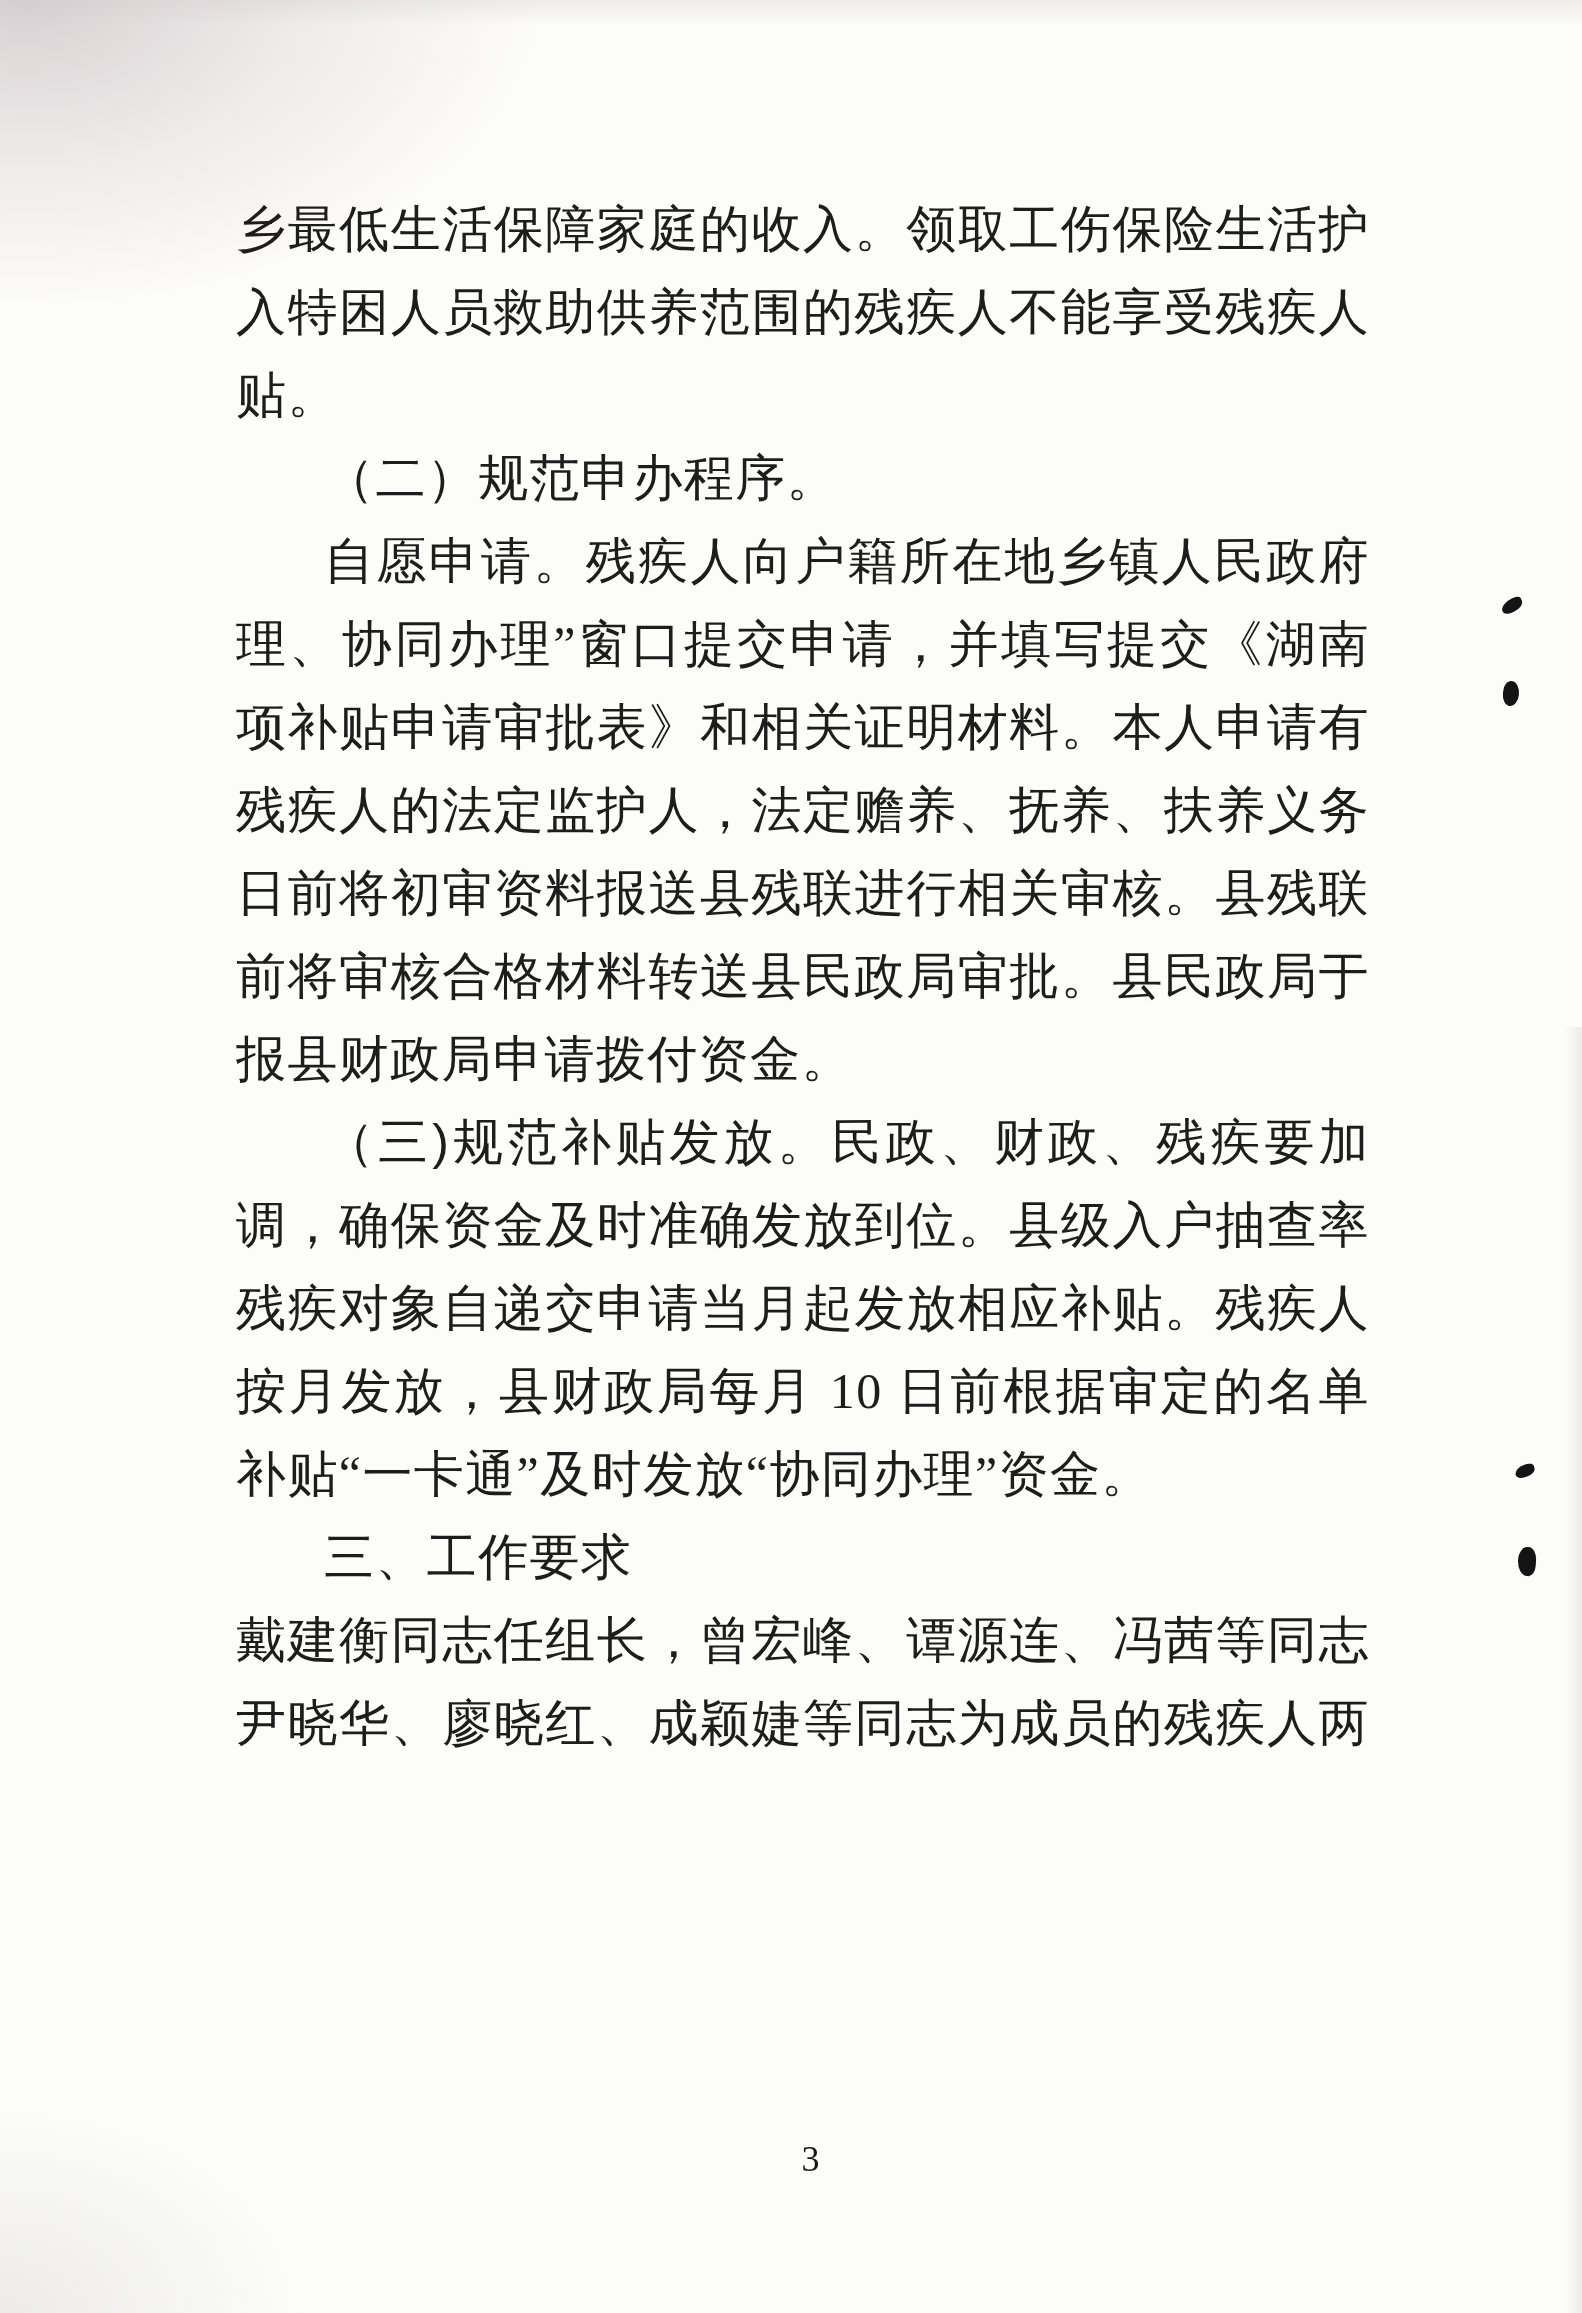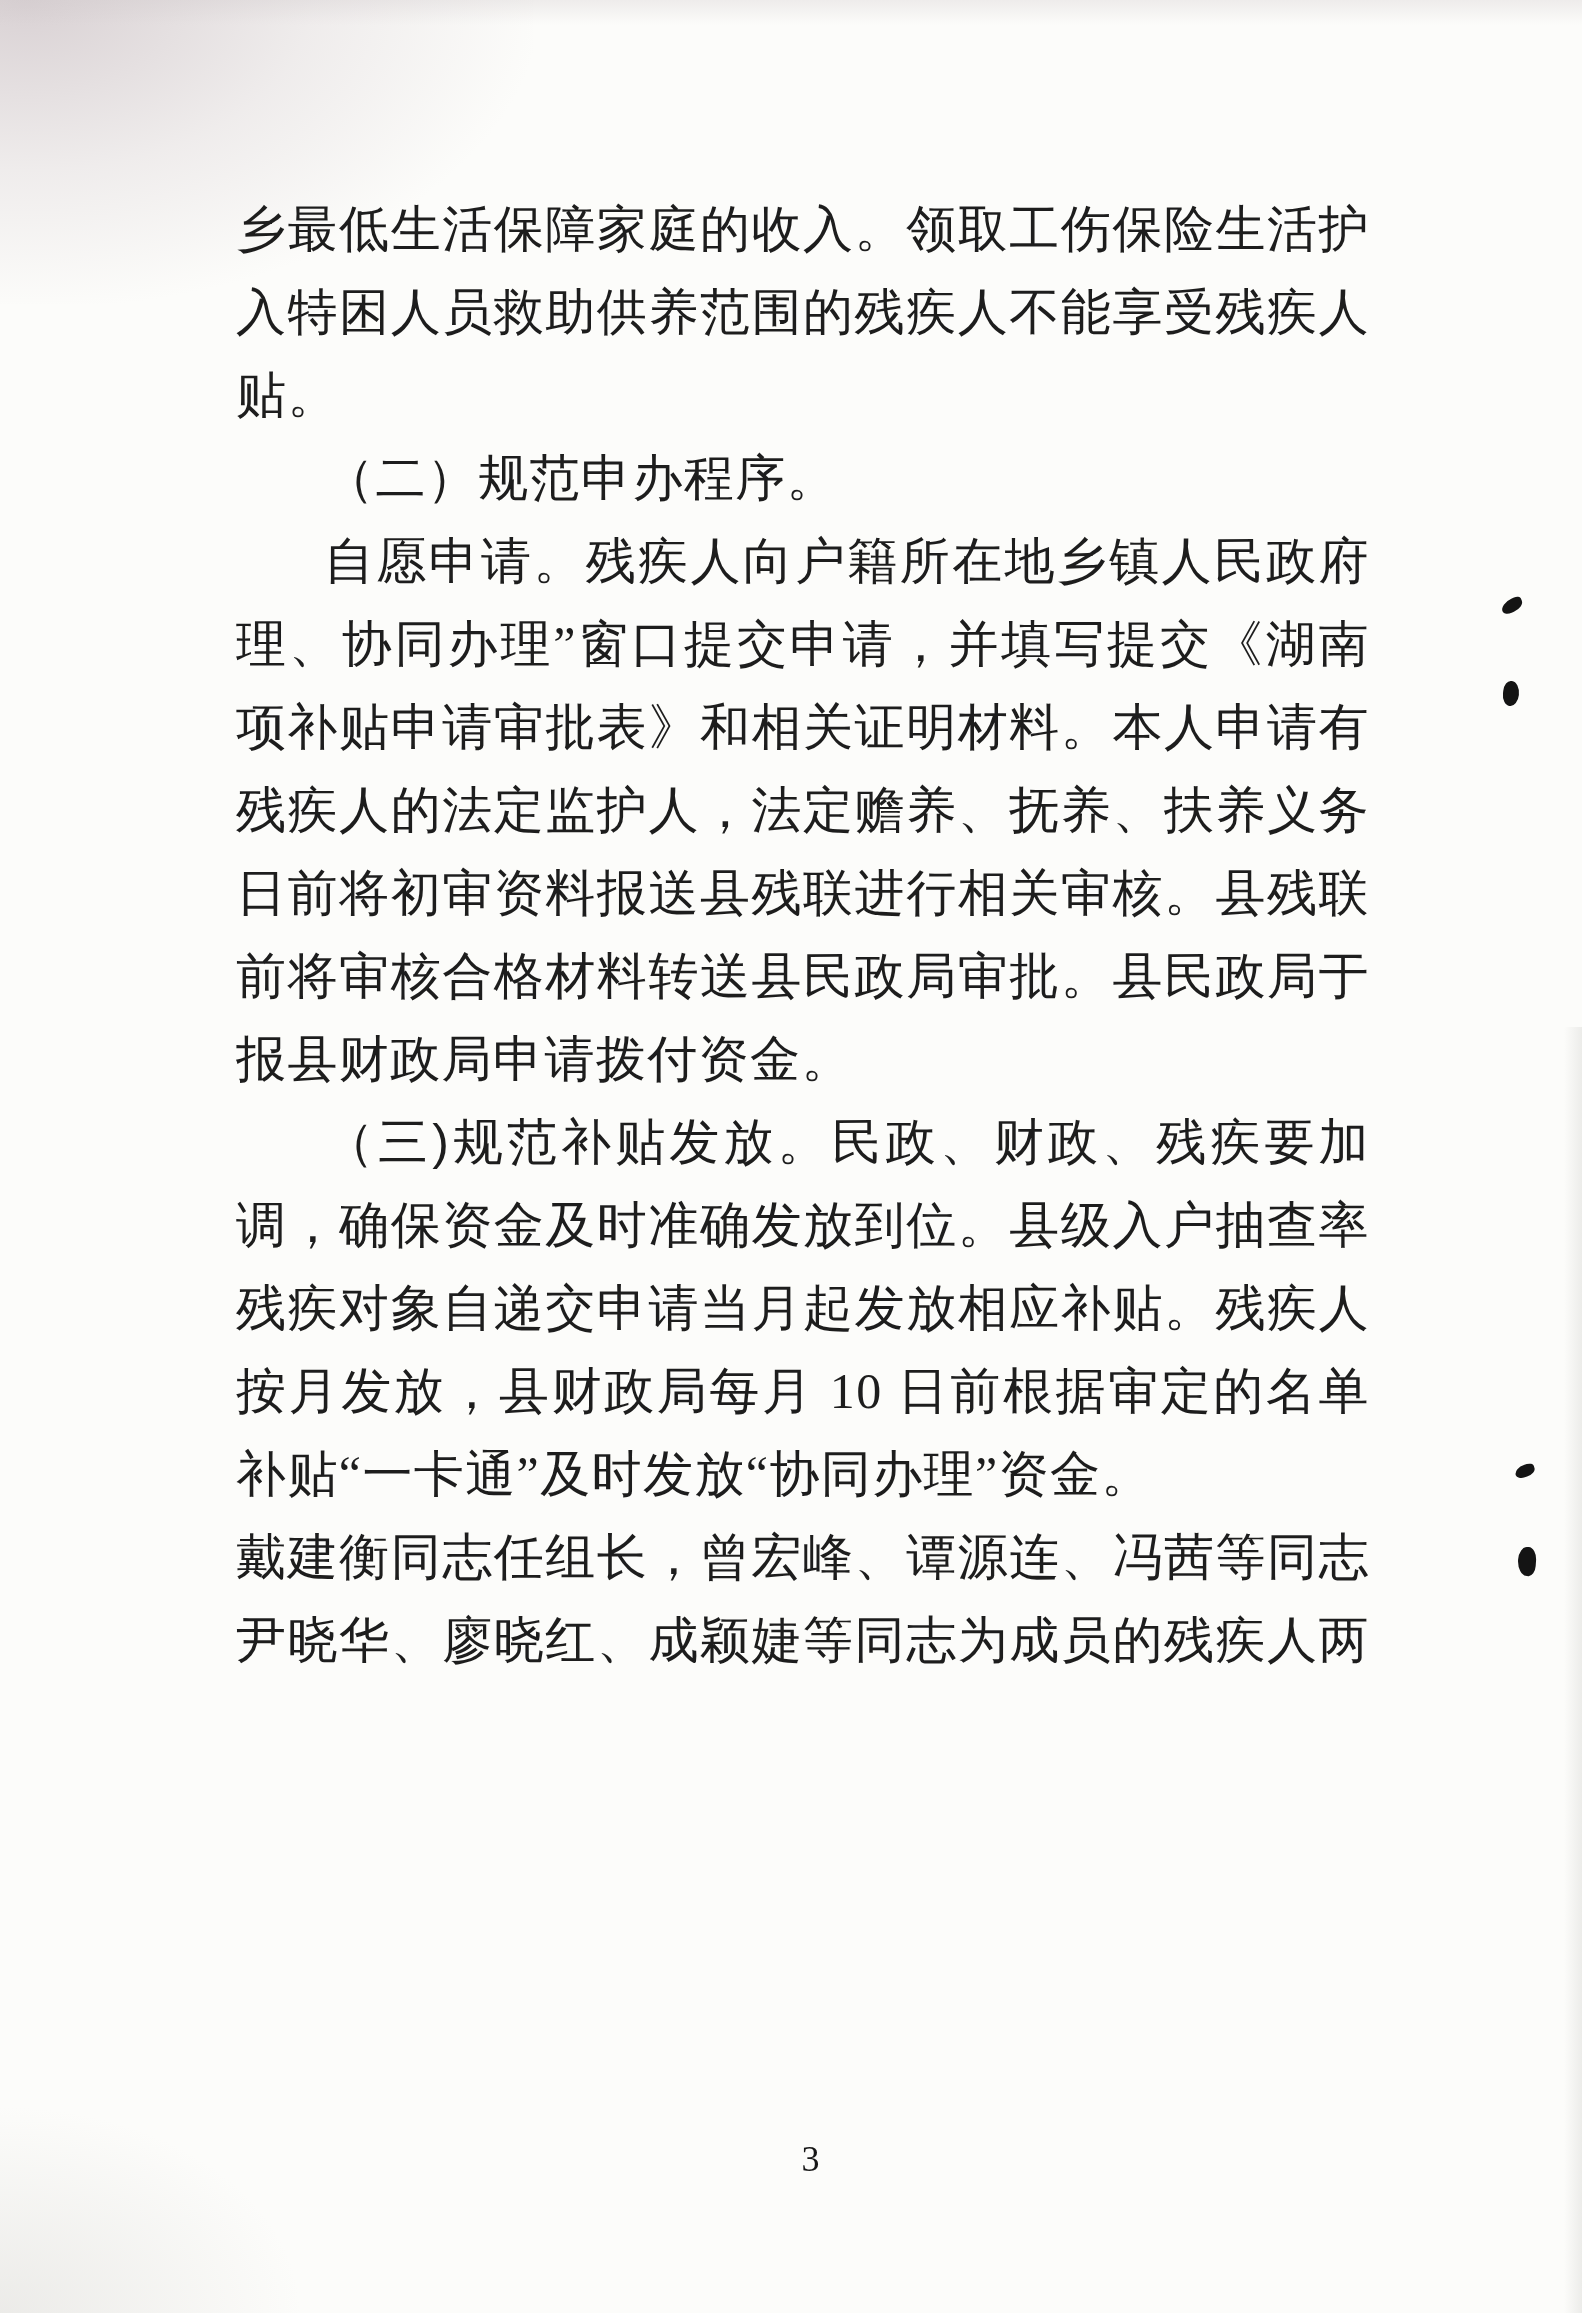--- a/index.html
+++ b/index.html
@@ -88,20 +88,21 @@
     <div class="line jl"><span>项补贴申请审批表》和相关证明材料。本人申请有困难的，</span></div>
     <div class="line jl"><span>残疾人的法定监护人，法定赡养、抚养、扶养义务人，所在</span></div>
     <div class="line jl"><span>日前将初审资料报送县残联进行相关审核。县残联于 25 日</span></div>
     <div class="line jl"><span>前将审核合格材料转送县民政局审批。县民政局于 30 日前</span></div>
     <div class="line"><span>报县财政局申请拨付资金。</span></div>
     <div class="line jl indent"><span class="head">（三)规范补贴发放。</span><span>民政、财政、残疾要加强工作协</span></div>
     <div class="line jl"><span>调，确保资金及时准确发放到位。县级入户抽查率要达到</span></div>
     <div class="line jl"><span>残疾对象自递交申请当月起发放相应补贴。残疾人两项补贴</span></div>
     <div class="line jl"><span>按月发放，县财政局每月 10 日前根据审定的名单通过惠民</span></div>
     <div class="line"><span>补贴“一卡通”及时发放“协同办理”资金。</span></div>
+    <div class="line indent"><span class="head">三、工作要求</span></div>
     <div class="line jl"><span>戴建衡同志任组长，曾宏峰、谭源连、冯茜等同志为副组长，</span></div>
     <div class="line jl"><span>尹晓华、廖晓红、成颖婕等同志为成员的残疾人两项补贴联</span></div>
   </div>
 
   <div class="pgnum">3</div>
 
   <div class="ink ink-a"></div>
   <div class="ink ink-b"></div>
   <div class="ink ink-c"></div>
   <div class="ink ink-d"></div>

